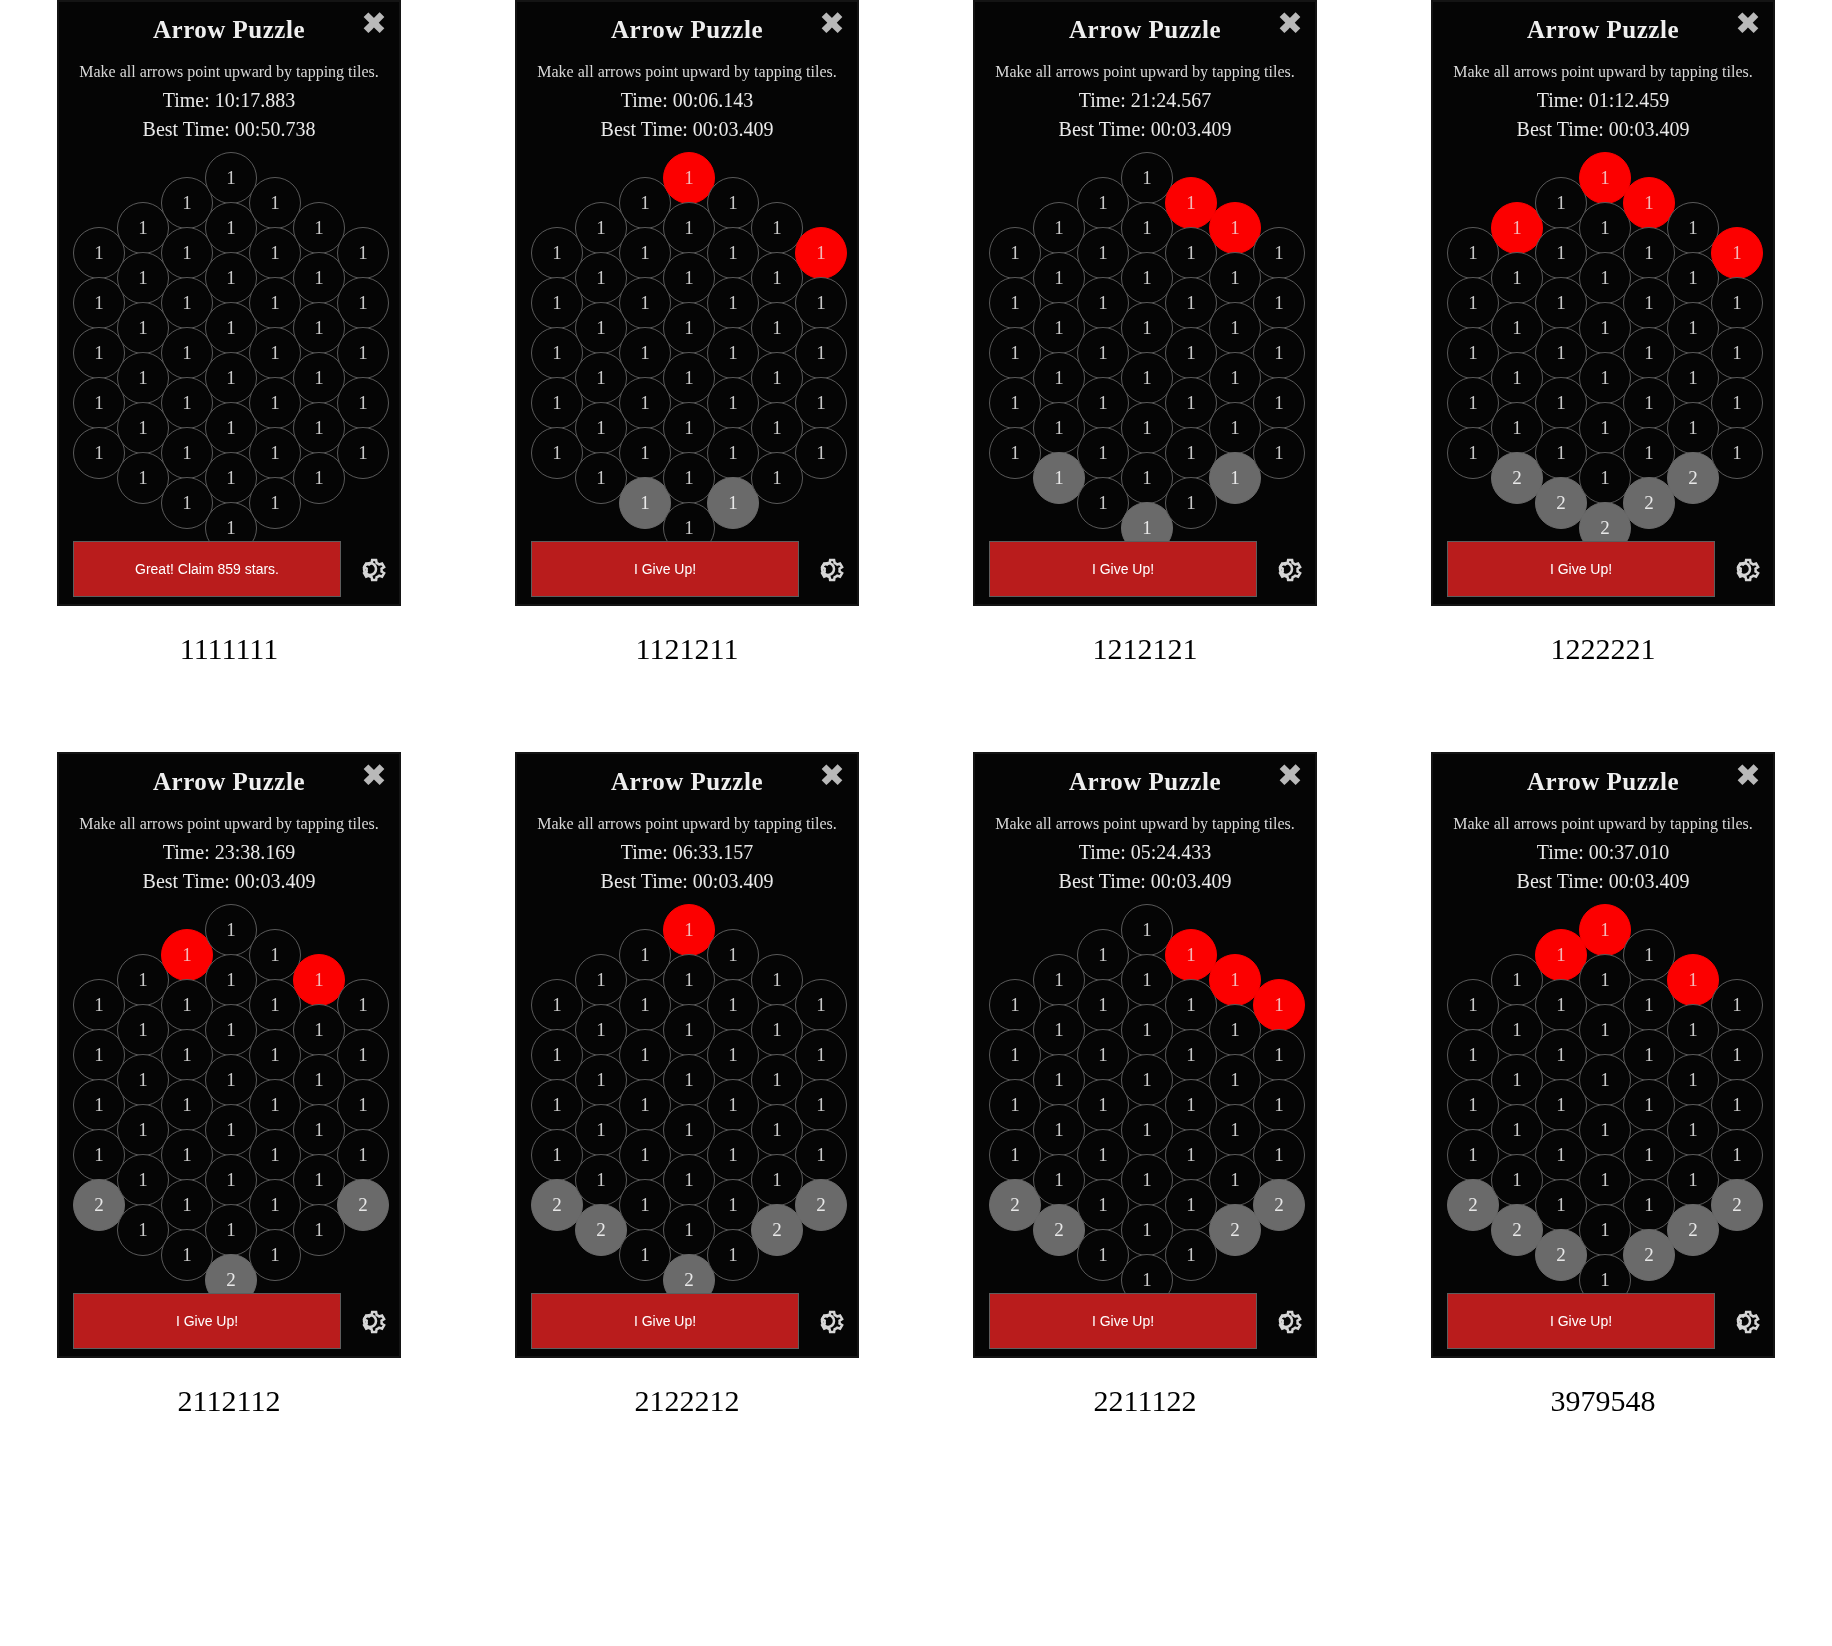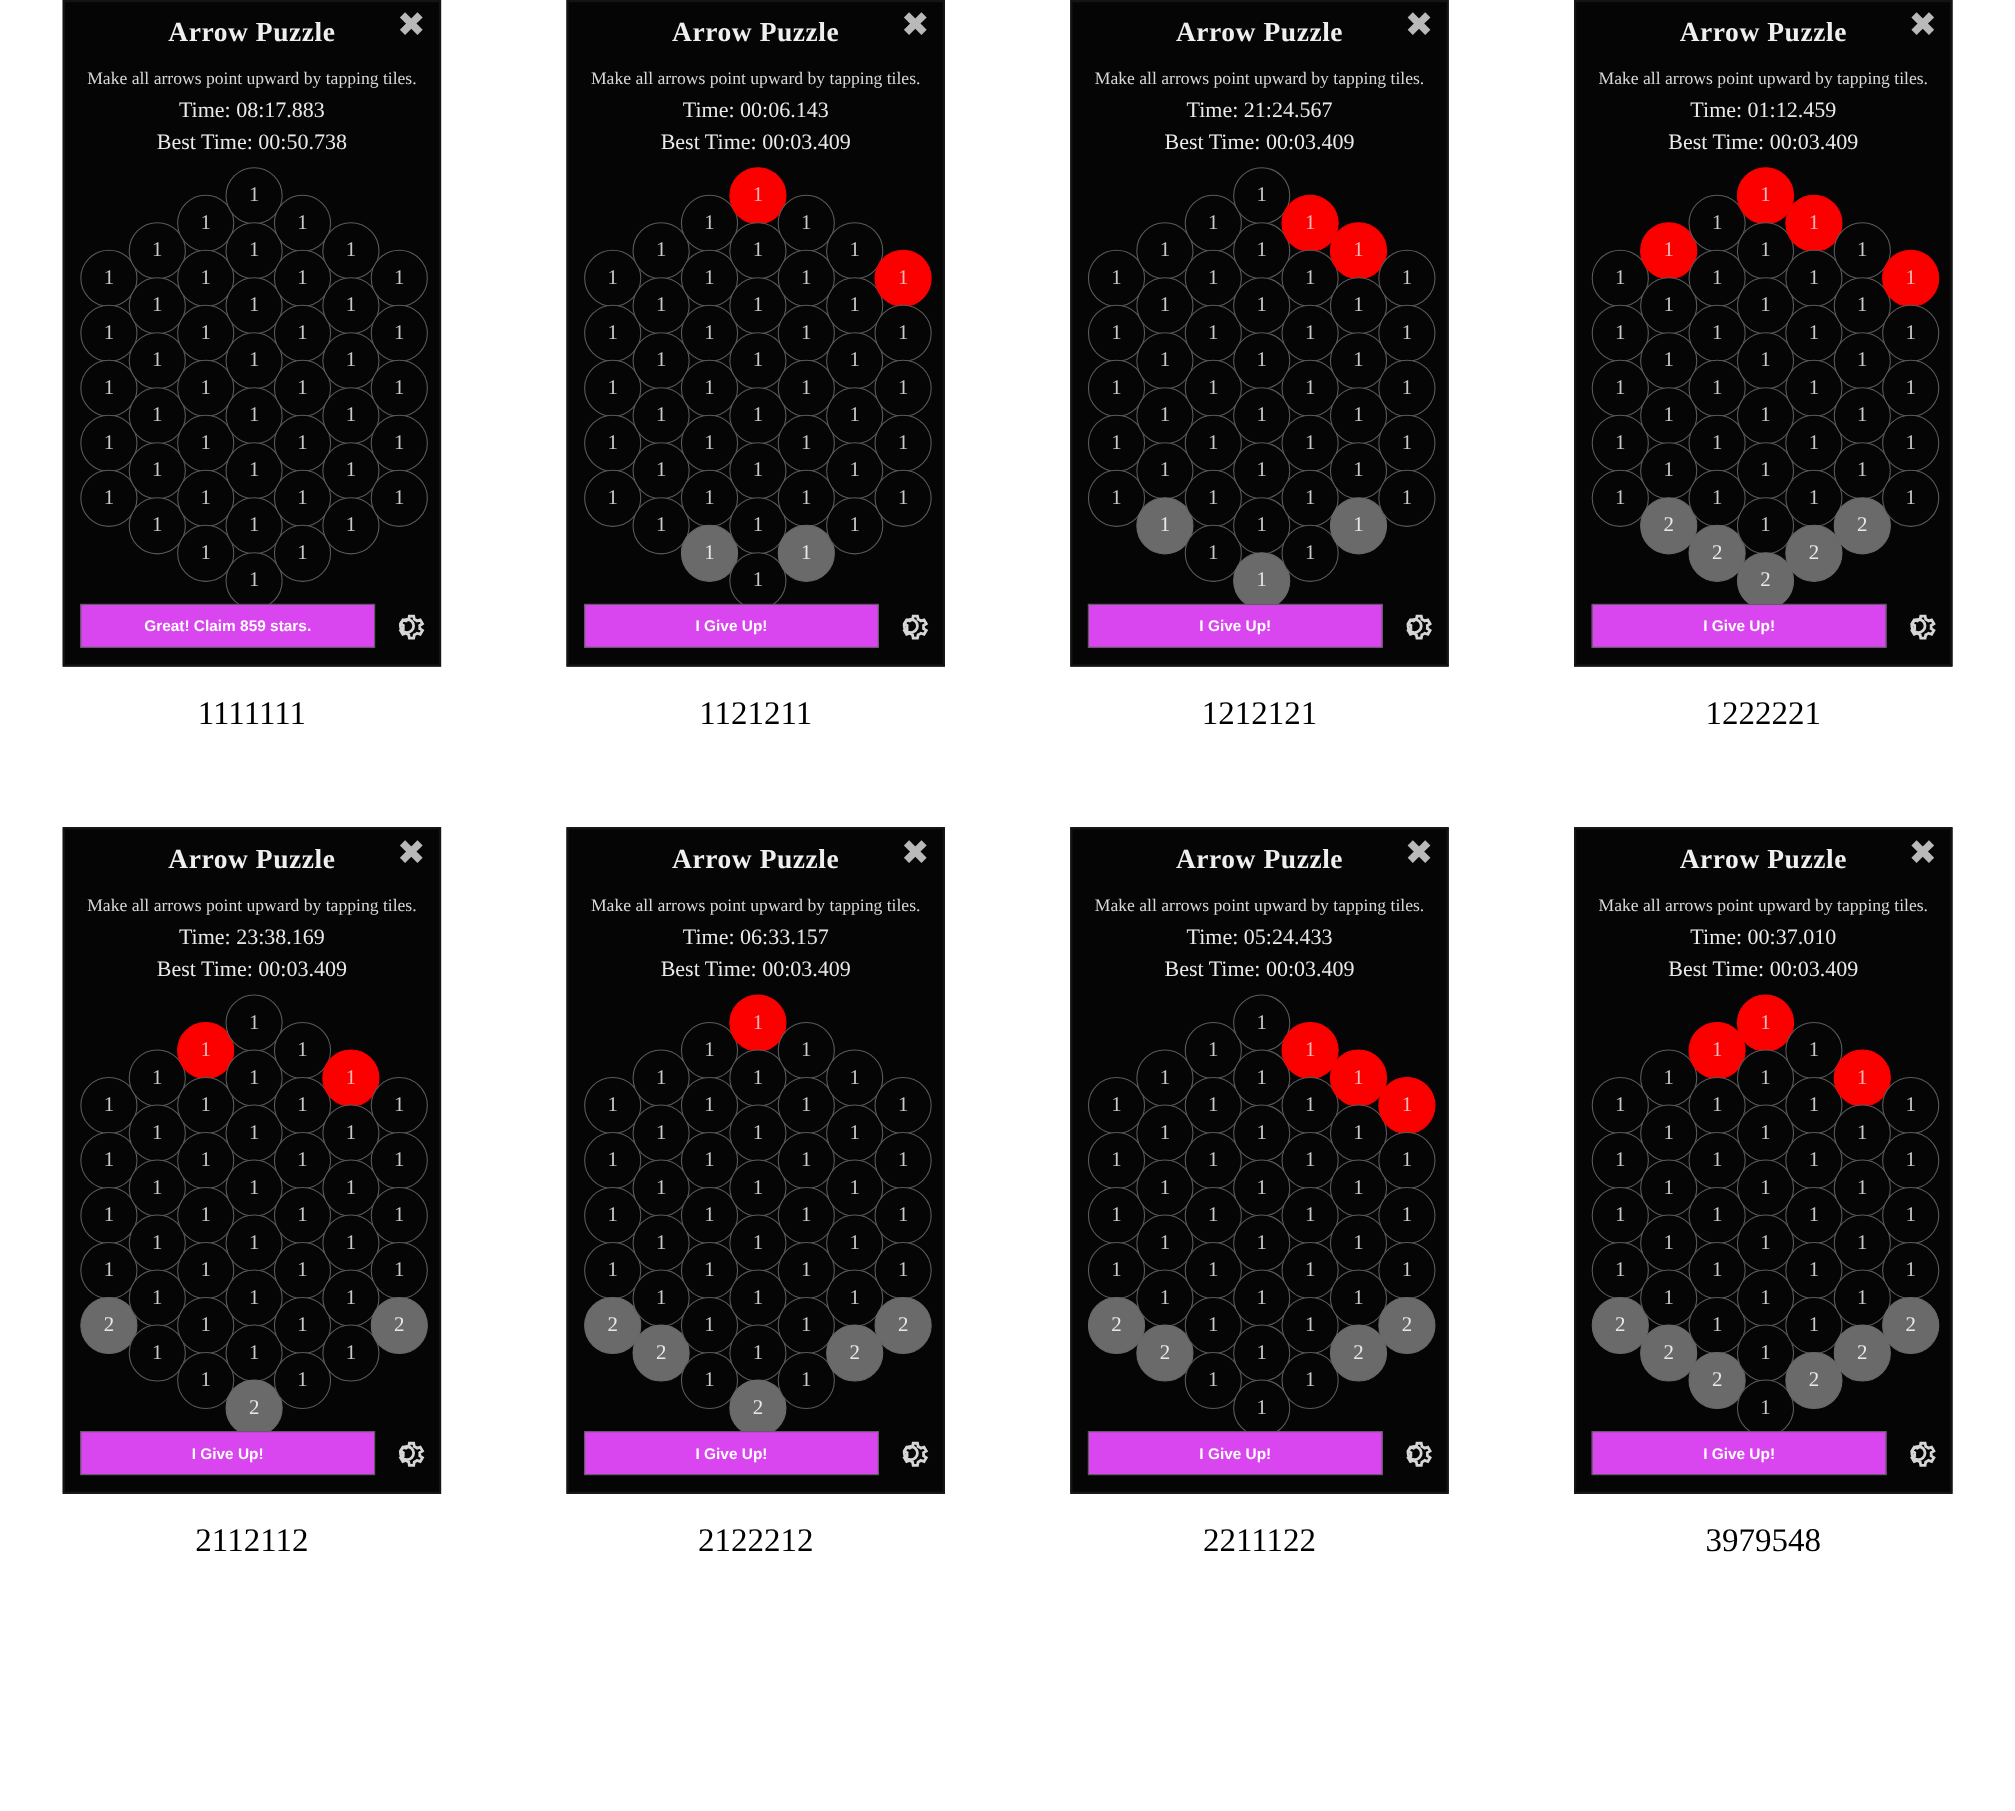--- a/index.html
+++ b/index.html
@@ -49,22 +49,22 @@
   }
   .tile.t1{background:#050505;border:1px solid #5a5a5a;color:#c9c9c9;}
   .tile.t2{background:#6a6a6a;border:1px solid #6a6a6a;color:#e8e8e8;}
   .tile.red{background:#fc0000;border:1px solid #fc0000;color:#f3b8b8;}
 
   .footer{
     position:absolute;left:14px;right:10px;bottom:14px;height:42px;
     display:flex;align-items:center;gap:10px;
   }
   .action-btn{
-    flex:1;height:40px;background:#d946ef;border:1px solid #5d5d5d;
-    color:#ffffff;font-size:14px;font-weight:bold;
+    flex:1;height:56px;background:#b91c1c;border:1px solid #5d5d5d;
+    color:#ffffff;font-size:14px;font-weight:normal;
     font-family:"Liberation Sans",sans-serif;
     display:flex;align-items:center;justify-content:center;cursor:pointer;
     box-sizing:border-box;
   }
   .gear-icon{width:38px;height:38px;flex:0 0 38px;cursor:pointer;}
 
   .caption{
     margin-top:26px;text-align:center;color:#000000;font-size:30px;
     font-family:"Liberation Serif",serif;letter-spacing:0px;
   }
@@ -75,21 +75,21 @@
 
 <div class="sheet">
   <div class="grid-rows" id="rows">
       <div class="row">
         <div class="cell">
           <div class="phone">
             <div class="phone-inner">
               <div class="close-icon">✖</div>
               <div class="title">Arrow Puzzle</div>
               <div class="subtitle">Make all arrows point upward by tapping tiles.</div>
-              <div class="timeline">Time: 08:17.883</div>
+              <div class="timeline">Time: 10:17.883</div>
               <div class="bestline">Best Time: 00:50.738</div>
               <div class="board">
                 <div class="tile t1" style="left: 14px; top: 75px;">1</div>
                 <div class="tile t1" style="left: 14px; top: 125px;">1</div>
                 <div class="tile t1" style="left: 14px; top: 175px;">1</div>
                 <div class="tile t1" style="left: 14px; top: 225px;">1</div>
                 <div class="tile t1" style="left: 14px; top: 275px;">1</div>
                 <div class="tile t1" style="left: 58px; top: 50px;">1</div>
                 <div class="tile t1" style="left: 58px; top: 100px;">1</div>
                 <div class="tile t1" style="left: 58px; top: 150px;">1</div>

